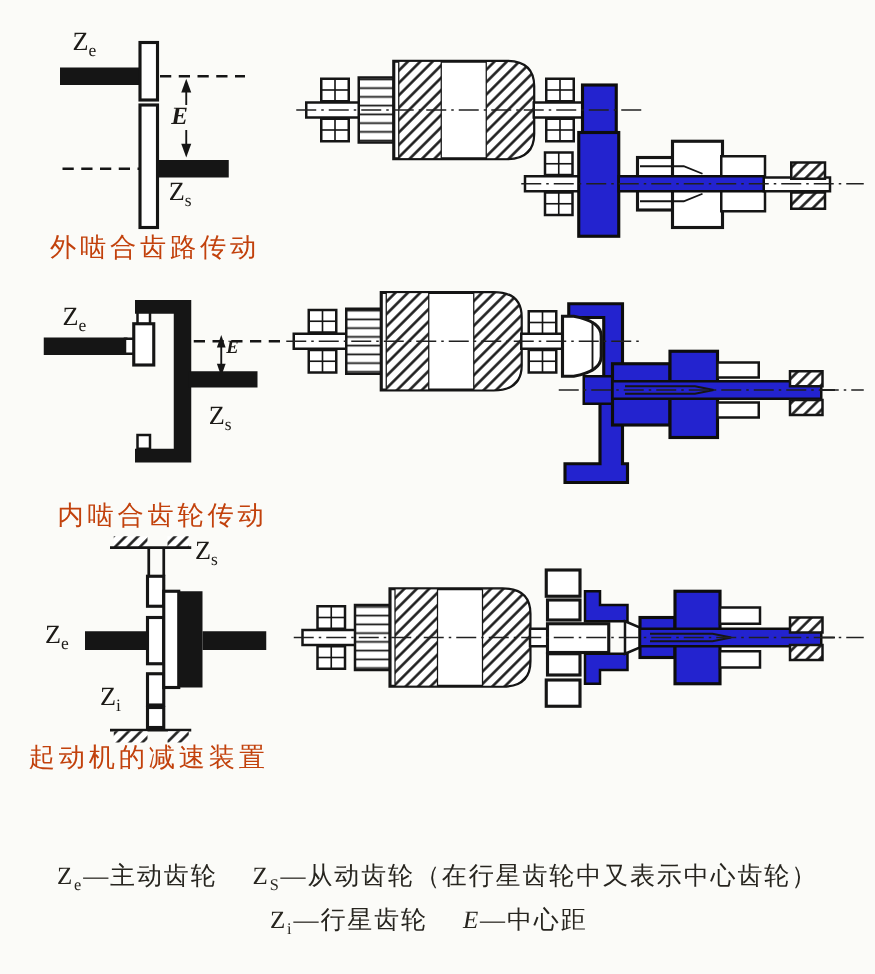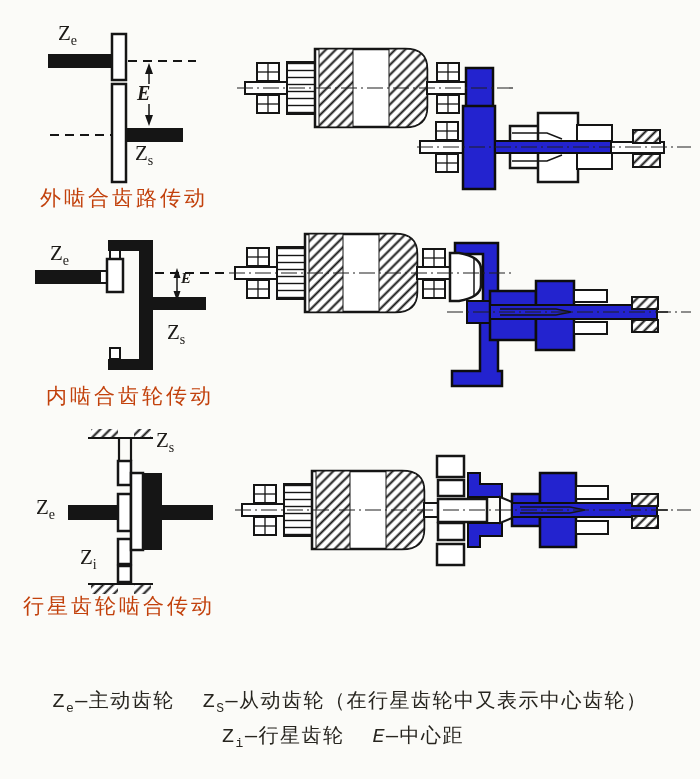--- a/index.html
+++ b/index.html
@@ -24,21 +24,21 @@
   .dash{stroke:#151515;stroke-width:2;fill:none;stroke-dasharray:9 6;}
   
   .zlbl{position:absolute;font-size:21px;line-height:1;color:#1c1a17;white-space:nowrap;}
   .zlbl sub{font-size:14px;line-height:0;}
   .elbl{position:absolute;font-size:20px;line-height:1;font-style:italic;font-weight:bold;color:#1c1a17;}
   .elbl.small{font-size:15px;font-weight:bold;}
   .cap{position:absolute;font-size:21px;letter-spacing:3px;color:#c2410c;white-space:nowrap;}
   .f-title{position:absolute;left:0;top:648px;width:700px;text-align:center;
            font-size:22px;letter-spacing:2px;color:#27251f;}
   .f-line{position:absolute;left:0;width:700px;text-align:center;
-          font-size:20px;letter-spacing:1.5px;color:#27251f;white-space:nowrap;font-family:Liberation Mono, monospace;}
+          font-size:20px;letter-spacing:1.5px;color:#27251f;white-space:nowrap;}
   .f-line .grp{display:inline-block;}
   .f-line .gap{display:inline-block;width:28px;}
   .f-line sub{font-size:13px;line-height:0;}
   .f-line .em-e{font-style:italic;}
   #legend1{top:687px;}
   #legend2{top:722px;padding-right:14px;box-sizing:border-box;}
   .watermark{position:absolute;right:14px;top:746px;
              font-family:"DejaVu Sans Mono","Liberation Mono",monospace;
              font-size:15px;letter-spacing:1px;color:var(--watermark,#c64a42);}
 </style>
@@ -191,26 +191,26 @@
   </svg>
 
   <span class="zlbl" style="left:58px;top:23px"><span>Z</span><sub>e</sub></span>
   <span class="elbl" style="left:137px;top:83px">E</span>
   <span class="zlbl" style="left:135px;top:143px"><span>Z</span><sub>s</sub></span>
   <span class="cap" style="left:40px;top:184px">外啮合齿路传动</span>
 
   <span class="zlbl" style="left:50px;top:243px"><span>Z</span><sub>e</sub></span>
   <span class="elbl small" style="left:181px;top:271px">E</span>
   <span class="zlbl" style="left:167px;top:322px"><span>Z</span><sub>s</sub></span>
-  <span class="cap" style="left:46px;top:382px">内啮合齿轮传动</span>
+  <span class="cap" style="left:46px;top:398px">内啮合齿轮传动</span>
 
   <span class="zlbl" style="left:156px;top:430px"><span>Z</span><sub>s</sub></span>
   <span class="zlbl" style="left:36px;top:497px"><span>Z</span><sub>e</sub></span>
   <span class="zlbl" style="left:80px;top:547px"><span>Z</span><sub>i</sub></span>
-  <span class="cap" style="left:23px;top:592px">行星齿轮啮合传动</span>
+  <span class="cap" style="left:23px;top:592px">起动机的减速装置</span>
 
 
   <div class="f-line" id="legend1">
     <span class="grp"><span>Z</span><sub>e</sub><span>—主动齿轮</span></span><span class="gap"></span><span class="grp"><span>Z</span><sub>S</sub><span>—从动齿轮（在行星齿轮中又表示中心齿轮）</span></span>
   </div>
 
   <div class="f-line" id="legend2">
     <span class="grp"><span>Z</span><sub>i</sub><span>—行星齿轮</span></span><span class="gap"></span><span class="grp"><span class="em-e">E</span><span>—中心距</span></span>
   </div>
 

